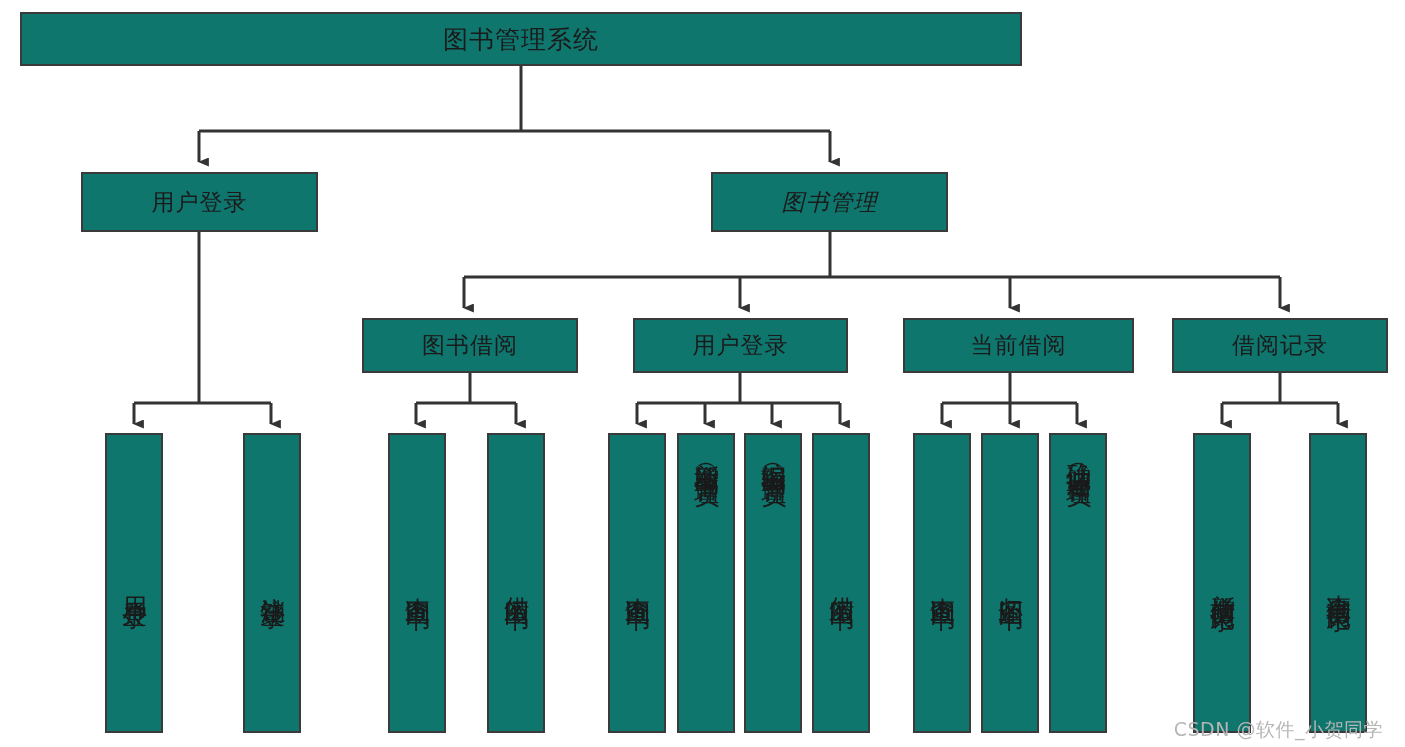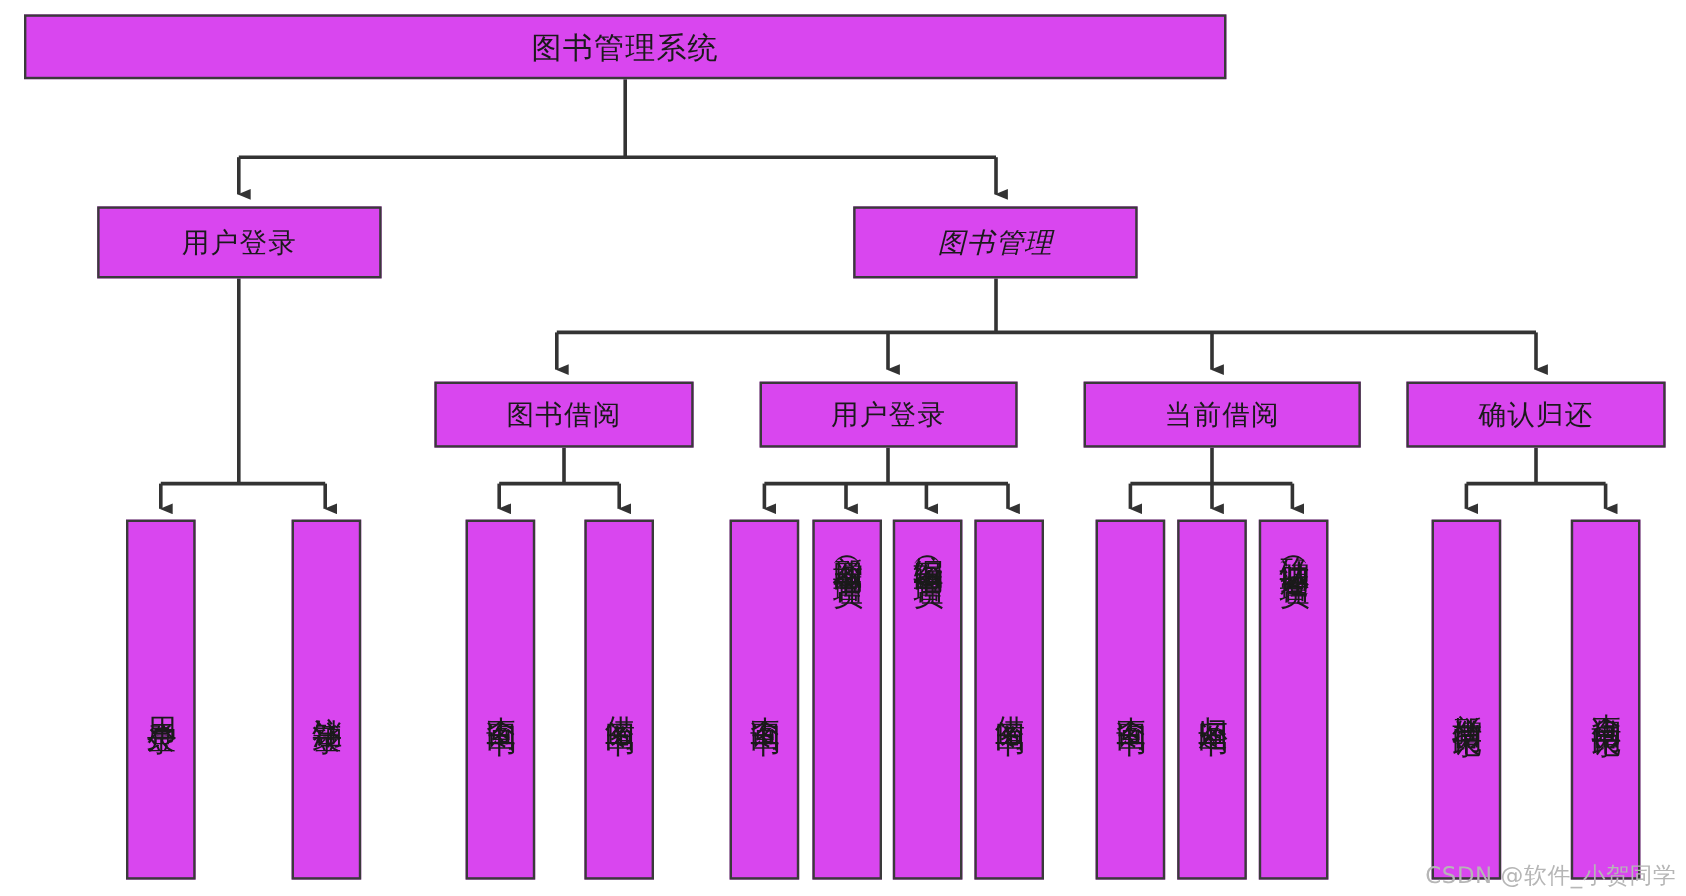--- a/index.html
+++ b/index.html
@@ -12,21 +12,21 @@
   }
   #canvas{position:relative;width:1405px;height:747px;background:#fff;}
 
   
   #wires{position:absolute;left:0;top:0;width:1405px;height:747px;pointer-events:none;}
 
   
   .node{
     position:absolute;
     box-sizing:border-box;
-    background:#d946ef;
+    background:#0f766e;
     border:2px solid #3a3a3a;
     display:flex;
     align-items:center;
     justify-content:center;
     color:#1a1a1a;
     z-index:2;
   }
   .node.root{font-size:25px;letter-spacing:1px;}
   .node.lvl2{font-size:23px;letter-spacing:1px;}
   .node.lvl3{font-size:23px;letter-spacing:1px;}
@@ -45,21 +45,21 @@
     letter-spacing:3px;
     white-space:nowrap;
     color:#1a1a1a;
   }
   
   .node.leaf.mid{align-items:center;padding-top:0;}
 
   
   #watermark{
     position:absolute;
-    right:8px;bottom:4px;
+    right:22px;bottom:4px;
     font-size:19px;
     color:#b6b6b6;
     letter-spacing:.5px;
     z-index:5;
     white-space:nowrap;
   }
 </style>
 </head>
 <body>
 
@@ -130,21 +130,21 @@
   <div class="node lvl3" style="left:362px;top:318px;width:216px;height:55px;">
     <span>图书借阅</span>
   </div>
   <div class="node lvl3" style="left:633px;top:318px;width:215px;height:55px;">
     <span>用户登录</span>
   </div>
   <div class="node lvl3" style="left:903px;top:318px;width:231px;height:55px;">
     <span>当前借阅</span>
   </div>
   <div class="node lvl3" style="left:1172px;top:318px;width:216px;height:55px;">
-    <span>确认归还</span>
+    <span>借阅记录</span>
   </div>
 
   <div class="node leaf mid" style="left:105px;top:433px;width:58px;height:300px;">
     <span class="vtext">用户登录</span>
   </div>
   <div class="node leaf mid" style="left:243px;top:433px;width:58px;height:300px;">
     <span class="vtext">注销登录</span>
   </div>
 
   <div class="node leaf mid" style="left:388px;top:433px;width:58px;height:300px;">

